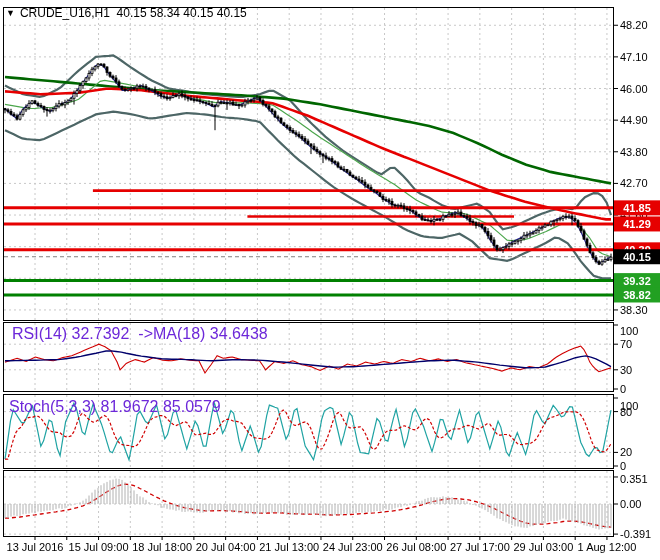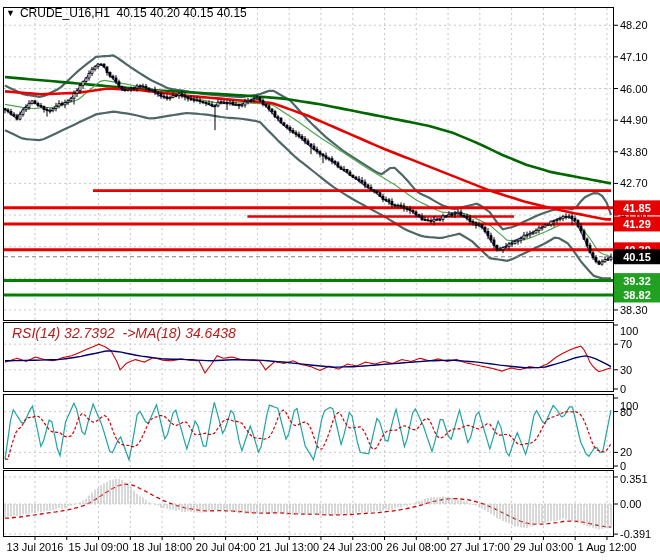--- a/index.html
+++ b/index.html
@@ -2,21 +2,21 @@
 <html><head>
 <meta charset="utf-8">
 <style>
   html,body{margin:0;padding:0;background:#fff;}
   .screen{position:relative;width:660px;height:560px;background:#fff;
           font-family:"Liberation Sans",sans-serif;overflow:hidden;}
   svg{position:absolute;left:0;top:0;}
   .title{position:absolute;left:6px;top:6px;font-size:12px;color:#000;
          display:flex;align-items:center;gap:5px;white-space:pre;}
   .title .dd{font-size:9px;line-height:1;}
-  .plabel{position:absolute;font-size:14px;color:#b91c1c;white-space:pre;font-style:italic;}
+  .plabel{position:absolute;font-size:16px;color:#6d28d9;white-space:pre;}
   #rsiL{left:12px;top:325px;}
   #stochL{left:9px;top:398px;}
   #macdL{left:12px;top:474px;}
 </style>
 </head>
 <body>
 
 <div class="screen">
   <svg id="cv" width="660" height="560" viewBox="0 0 660 560">
       <line x1="35" y1="8" x2="35" y2="320" stroke="#c8c8c8" stroke-width="1" stroke-dasharray="2 3" fill="none"></line>
@@ -823,16 +823,17 @@
         <line x1="596.0" x2="596.0" y1="504.0" y2="528.7" stroke="#b2b2b2" stroke-width="1"></line>
         <line x1="599.0" x2="599.0" y1="504.0" y2="529.5" stroke="#b2b2b2" stroke-width="1"></line>
         <line x1="602.0" x2="602.0" y1="504.0" y2="529.1" stroke="#b2b2b2" stroke-width="1"></line>
         <line x1="605.0" x2="605.0" y1="504.0" y2="528.4" stroke="#b2b2b2" stroke-width="1"></line>
         <line x1="608.0" x2="608.0" y1="504.0" y2="528.3" stroke="#b2b2b2" stroke-width="1"></line>
         <line x1="611.0" x2="611.0" y1="504.0" y2="528.1" stroke="#b2b2b2" stroke-width="1"></line>
       </g>
     </svg>
   <div class="title">
     <span class="dd">▼</span>
-    <span>CRUDE_U16,H1  40.15 40.20 40.15 40.15</span>
+    <span>CRUDE_U16,H1  40.15 58.34 40.15 40.15</span>
   </div>
   <div class="plabel" id="rsiL">RSI(14) 32.7392  -&gt;MA(18) 34.6438</div>
+  <div class="plabel" id="stochL">Stoch(5,3,3) 81.9672 85.0579</div>
 </div>
 
 </body></html>

